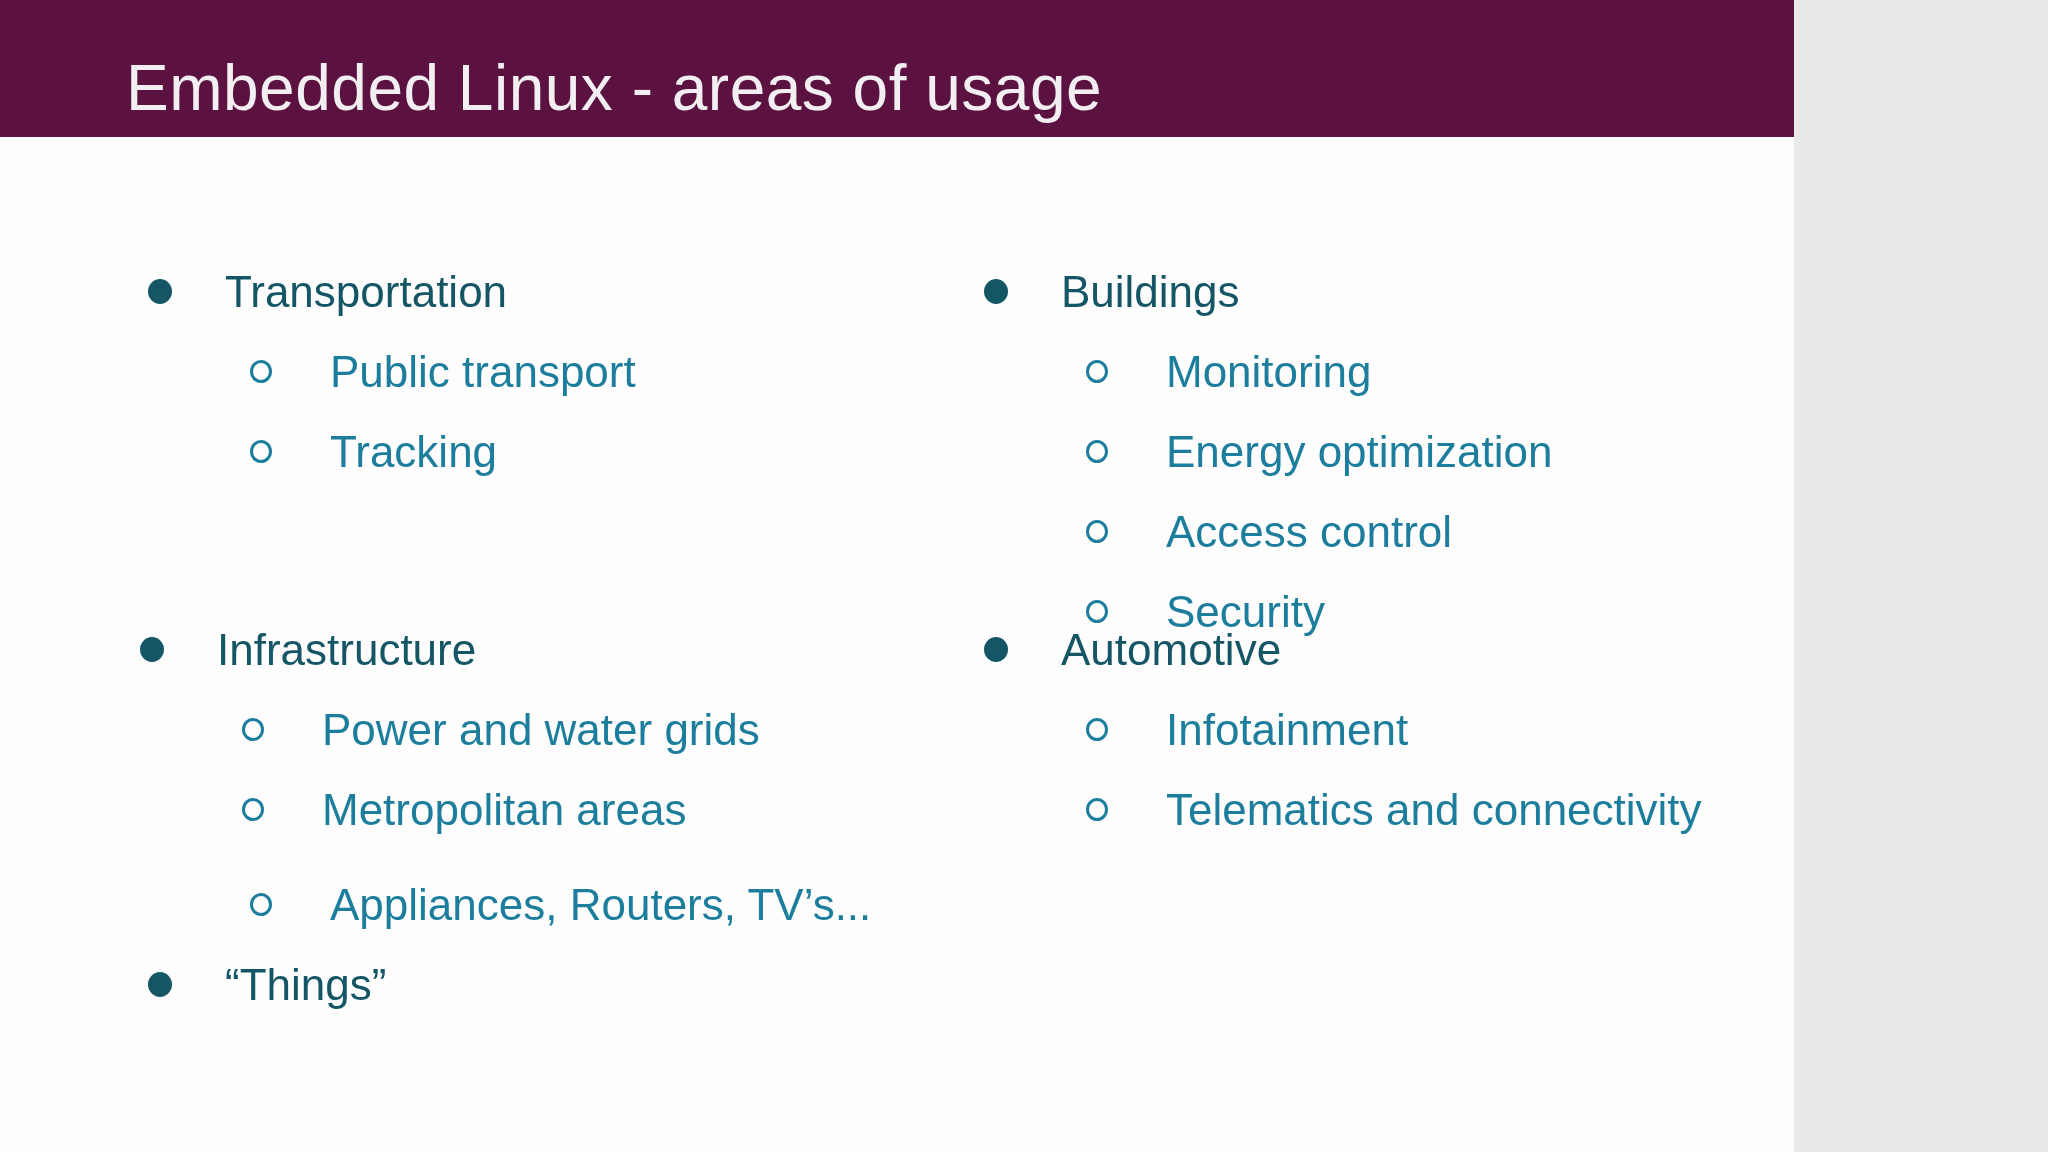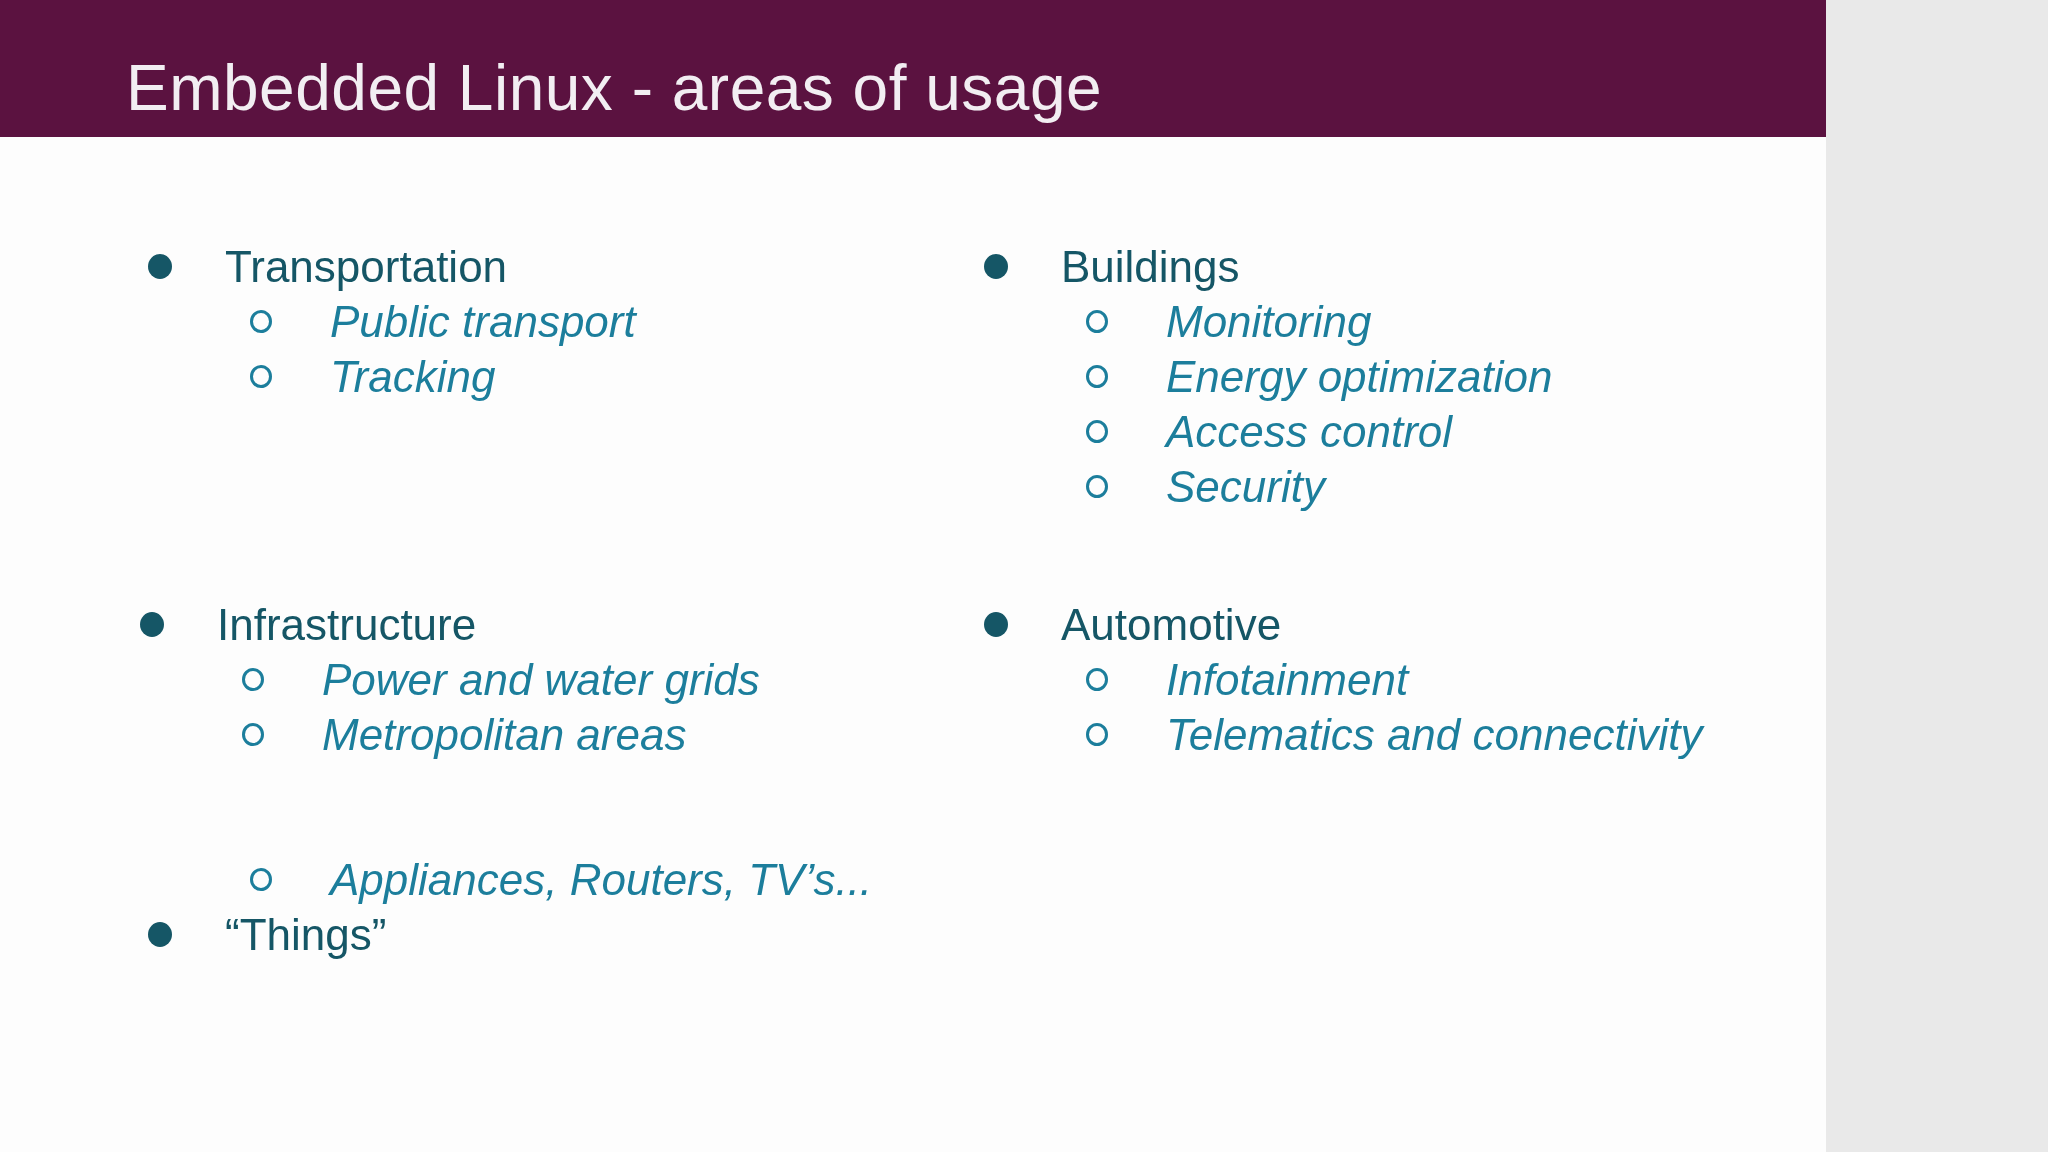--- a/index.html
+++ b/index.html
@@ -2,37 +2,36 @@
 <html><head>
 <meta charset="utf-8">
 <style>
   html,body{margin:0;padding:0;background:#e9e9e9;}
   .slide{
     position:relative;
     width:1794px;height:1152px;
     background:var(--bg,#FDFDFD);
     font-family:"Liberation Sans", sans-serif;
     overflow:hidden;
-    padding-left:32px;
   }
   .header{
     position:absolute;left:0;top:0;width:2048px;height:137px;
     background:var(--header-bg,#5B1240);
   }
   .title{
     position:absolute;left:126px;top:56px;
     font-size:64px;line-height:64px;font-weight:400;
     color:var(--title-color,#F2EEF2);
     letter-spacing:0.5px;
     white-space:nowrap;
   }
   .block{position:absolute;}
-  .row{display:flex;align-items:center;height:55px;white-space:nowrap;}
+  .row{display:flex;align-items:center;height:55px;white-space:nowrap;margin-top:25px;}
   .row.l1{font-size:44px;color:var(--l1-color,#155666);}
-  .row.l2{font-size:44px;color:var(--l2-color,#1C7E9C);padding-left:102px;font-style:italic;}
+  .row.l2{font-size:44px;color:var(--l2-color,#1C7E9C);padding-left:102px;}
   .dot{
     flex:0 0 auto;width:24px;height:25px;border-radius:50%;
     background:var(--l1-color,#155666);margin-right:53px;
   }
   .ring{
     flex:0 0 auto;width:16px;height:17px;border-radius:50%;
     border:3px solid var(--l2-color,#1C7E9C);
     background:transparent;margin-right:58px;
   }
   .logo{position:absolute;left:1949px;top:1059px;width:80px;height:70px;}

